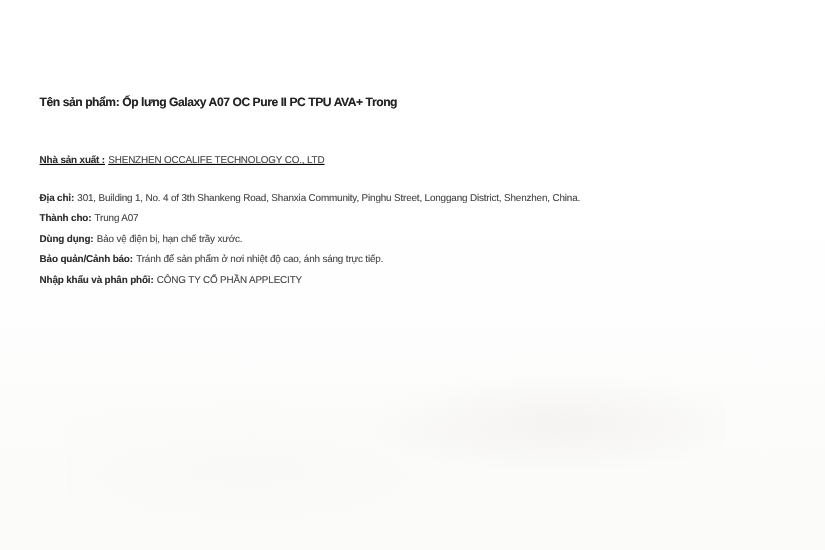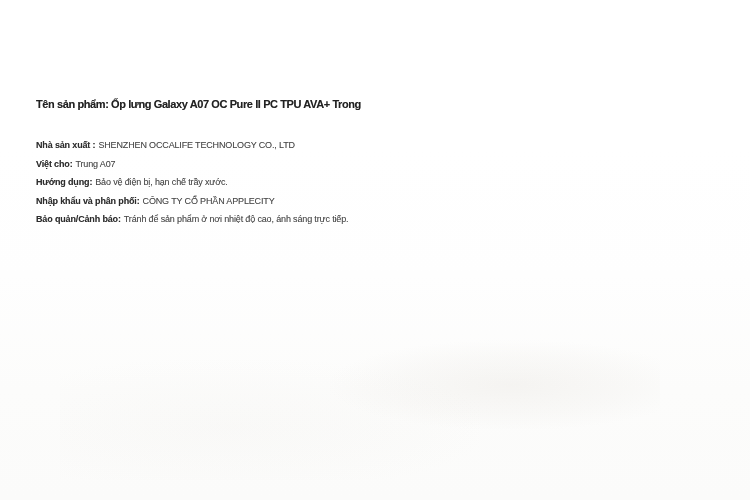--- a/index.html
+++ b/index.html
@@ -41,21 +41,21 @@
     width: 420px; height: 120px;
     background: radial-gradient(ellipse at 40% 55%,
       rgba(225, 222, 216, 0.10) 0%,
       rgba(225, 222, 216, 0.04) 50%,
       rgba(225, 222, 216, 0) 75%);
     pointer-events: none;
   }
   .title {
     position: absolute;
     left: 36px;
-    top: 97px;
+    top: 86px;
     margin: 0;
     font-size: 11px;
     line-height: 14px;
     font-weight: bold;
     letter-spacing: -0.4px;
     color: #222222;
     white-space: nowrap;
     text-shadow: 0 0 0.6px rgba(90, 90, 90, 0.55);
   }
   .fields {
@@ -65,21 +65,22 @@
     width: 700px;
     font-size: 9px;
     line-height: 18.5px;
     letter-spacing: -0.15px;
     text-shadow: 0 0 0.5px rgba(110, 110, 110, 0.5);
   }
   .line {
     white-space: nowrap;
   }
   .line:first-child {
-    margin-bottom: 0;
+    margin-bottom: 16px;
+    text-decoration: underline;
   }
   .lbl {
     font-weight: bold;
     color: #2d2d2d;
     margin-right: 3px;
   }
   .val {
     color: #4b4b4b;
   }
   .seg {
@@ -99,34 +100,37 @@
   <div class="texture-blotch-2"></div>
 
   <h1 class="title">Tên sản phẩm: Ốp lưng Galaxy A07 OC Pure II PC TPU AVA+ Trong</h1>
 
   <div class="fields">
 
     <div class="line">
       <span class="seg"><span class="lbl">Nhà sản xuất :</span><span class="val">SHENZHEN OCCALIFE TECHNOLOGY CO., LTD</span></span>
     </div>
 
+    <div class="line">
+      <span class="seg"><span class="lbl">Địa chỉ:</span><span class="val">301, Building 1, No. 4 of 3th Shankeng Road, Shanxia Community, Pinghu Street, Longgang District, Shenzhen, China.</span></span>
+    </div>
 
 
 
     <div class="line">
-      <span class="seg"><span class="lbl">Việt cho:</span><span class="val">Trung A07</span></span>
+      <span class="seg"><span class="lbl">Thành cho:</span><span class="val">Trung A07</span></span>
     </div>
 
     <div class="line">
-      <span class="seg"><span class="lbl">Hướng dụng:</span><span class="val">Bảo vệ điện bị, hạn chế trầy xước.</span></span>
+      <span class="seg"><span class="lbl">Dùng dụng:</span><span class="val">Bảo vệ điện bị, hạn chế trầy xước.</span></span>
+    </div>
+
+    <div class="line">
+      <span class="seg"><span class="lbl">Bảo quản/Cảnh báo:</span><span class="val">Tránh để sản phẩm ở nơi nhiệt độ cao, ánh sáng trực tiếp.</span></span>
     </div>
 
     <div class="line">
       <span class="seg"><span class="lbl">Nhập khẩu và phân phối:</span><span class="val">CÔNG TY CỔ PHẦN APPLECITY</span></span>
-    </div>
-
-    <div class="line">
-      <span class="seg"><span class="lbl">Bảo quản/Cảnh báo:</span><span class="val">Tránh để sản phẩm ở nơi nhiệt độ cao, ánh sáng trực tiếp.</span></span>
     </div>
 
 
   </div>
 </div>
 
 </body></html>

